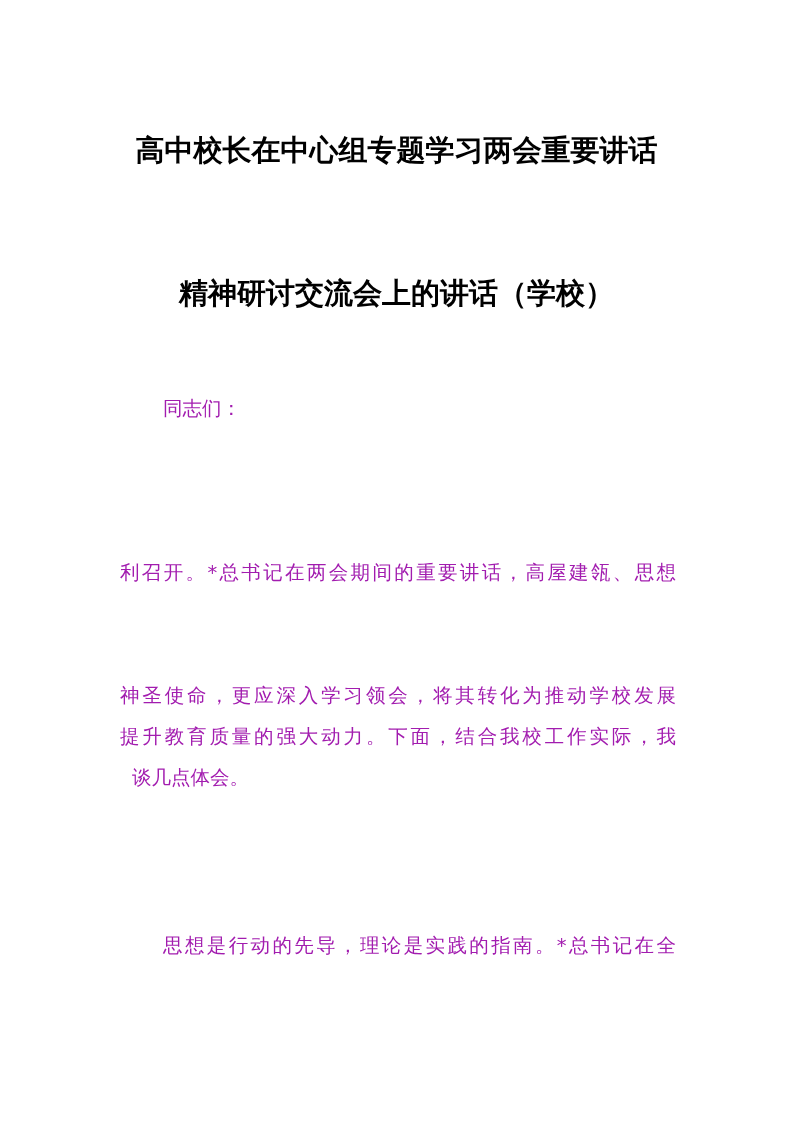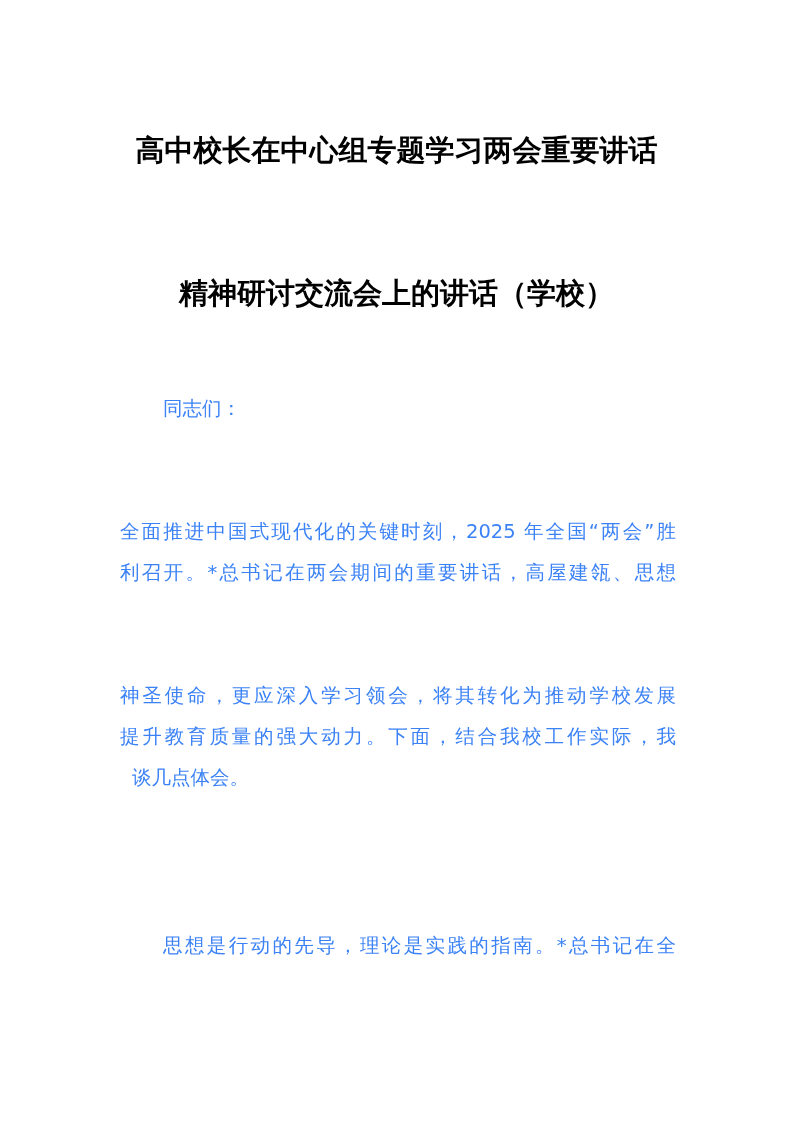--- a/index.html
+++ b/index.html
@@ -37,21 +37,21 @@
     .title-1 { top: 130px; }
     .title-2 { top: 228px; margin-top: 45px; }
 
     .body-line {
       position: absolute;
       left: 120px;
       width: 556px;
       font-size: 19.5px;
       line-height: 41px;
       white-space: nowrap;
-      color: #3b82f6;
+      color: #a21caf;
       text-align: justify;
       text-align-last: justify;
     }
     .body-line.last {
       text-align-last: left;
     }
     .indent {
       left: 163px;
       width: 513px;
     }
@@ -61,21 +61,20 @@
 </head>
 <body>
 
 <div class="page">
 
   <div class="title-line title-1">高中校长在中心组专题学习两会重要讲话</div>
   <div class="title-line title-2">精神研讨交流会上的讲话（学校）</div>
 
   <div class="body-line indent salutation last">同志们：</div>
 
-  <div class="body-line" style="top:511px;">全面推进中国式现代化的关键时刻，2025 年全国“两会”胜</div>
   <div class="body-line" style="top:552px;">利召开。*总书记在两会期间的重要讲话，高屋建瓴、思想</div>
   <div class="body-line" style="top:675px;">神圣使命，更应深入学习领会，将其转化为推动学校发展</div>
   <div class="body-line" style="top:716px;">提升教育质量的强大动力。下面，结合我校工作实际，我</div>
   <div class="body-line last" style="top:757px;margin-left:12px;">谈几点体会。</div>
 
 
   <div class="body-line indent" style="top:925px;">思想是行动的先导，理论是实践的指南。*总书记在全</div>
 
 </div>
 

